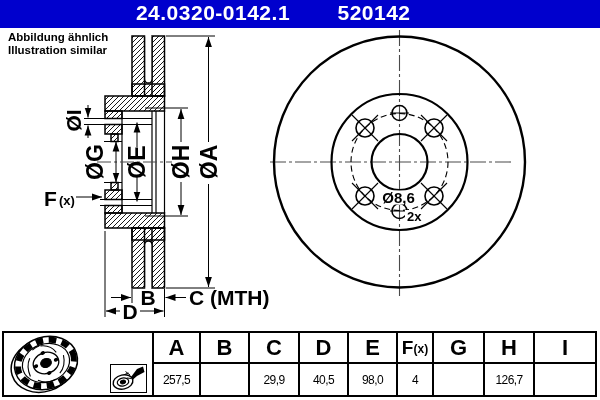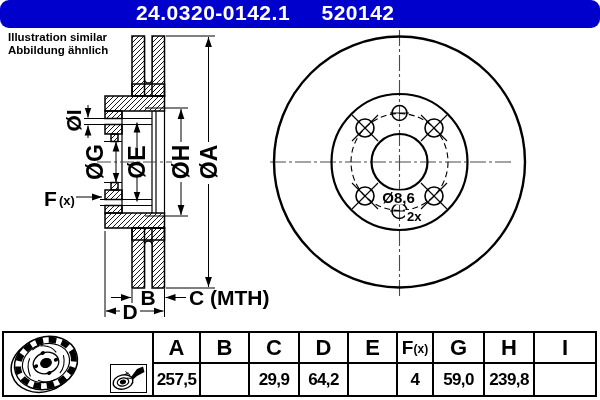--- a/index.html
+++ b/index.html
@@ -19,35 +19,35 @@
         box-sizing:border-box;display:flex;background:#fff;}
   .cell-img{width:148px;position:relative;flex:none;}
   .iconbox{position:absolute;right:5px;bottom:2px;width:37px;height:29px;
         border:1.5px solid #000;box-sizing:border-box;}
   .col{flex:none;display:flex;flex-direction:column;border-left:2px solid #000;}
   .col.last{flex:1;}
   .col .hd{height:29px;border-bottom:2px solid #000;display:flex;align-items:center;
         justify-content:center;font-size:22px;font-weight:bold;}
   .col .hd .sub{font-size:12px;font-weight:bold;margin-top:2px;}
   .col .val{flex:1;display:flex;align-items:center;justify-content:center;
-        font-size:17px;font-weight:bold;letter-spacing:-0.6px;}
+        font-size:12px;font-weight:normal;letter-spacing:-0.6px;}
 </style>
 </head>
 <body>
 
 <div class="page">
 
-  <div class="titlebar" id="titlebar" style="background: rgb(0, 0, 205); border-radius: 9px;">
+  <div class="titlebar" id="titlebar" style="background: rgb(0, 0, 205);">
     <span class="pn" style="left:213px">24.0320-0142.1</span>
-    <span class="pn" style="left:358px">520142</span>
+    <span class="pn" style="left:374px">520142</span>
   </div>
 
   <div class="note">
+    <div>Abbildung ähnlich</div>
     <div>Illustration similar</div>
-    <div>Abbildung ähnlich</div>
   </div>
 
   <svg class="draw" viewBox="0 0 600 400">
     <defs>
       <pattern id="hatch" width="5" height="5" patternUnits="userSpaceOnUse">
         <path d="M0,5 L5,0 M-1.25,1.25 L1.25,-1.25 M3.75,6.25 L6.25,3.75" stroke="#000" stroke-width="0.9" fill="none"></path>
       </pattern>
       <marker id="arr" markerWidth="11" markerHeight="9" refX="10" refY="4" orient="auto-start-reverse" markerUnits="userSpaceOnUse">
         <path d="M0,0.6 L10,4 L0,7.4 Z" fill="#000"></path>
       </marker>
@@ -228,37 +228,37 @@
     </div>
     <div class="col" style="width:47px">
       <div class="hd">B</div>
     </div>
     <div class="col" style="width:48px">
       <div class="hd">C</div>
       <div class="val">29,9</div>
     </div>
     <div class="col" style="width:47px">
       <div class="hd">D</div>
-      <div class="val">64,2</div>
+      <div class="val">40,5</div>
     </div>
     <div class="col" style="width:47px">
       <div class="hd">E</div>
+      <div class="val">98,0</div>
     </div>
     <div class="col" style="width:34px">
       <div class="hd" style="font-size:19px">
           <span>F</span>
           <span class="sub">(x)</span>
         </div>
       <div class="val">4</div>
     </div>
     <div class="col" style="width:49px">
       <div class="hd">G</div>
-      <div class="val">59,0</div>
     </div>
     <div class="col" style="width:48px">
       <div class="hd">H</div>
-      <div class="val">239,8</div>
+      <div class="val">126,7</div>
     </div>
     <div class="col last">
       <div class="hd">I</div>
     </div>
   </div>
 </div>
 
 </body></html>

